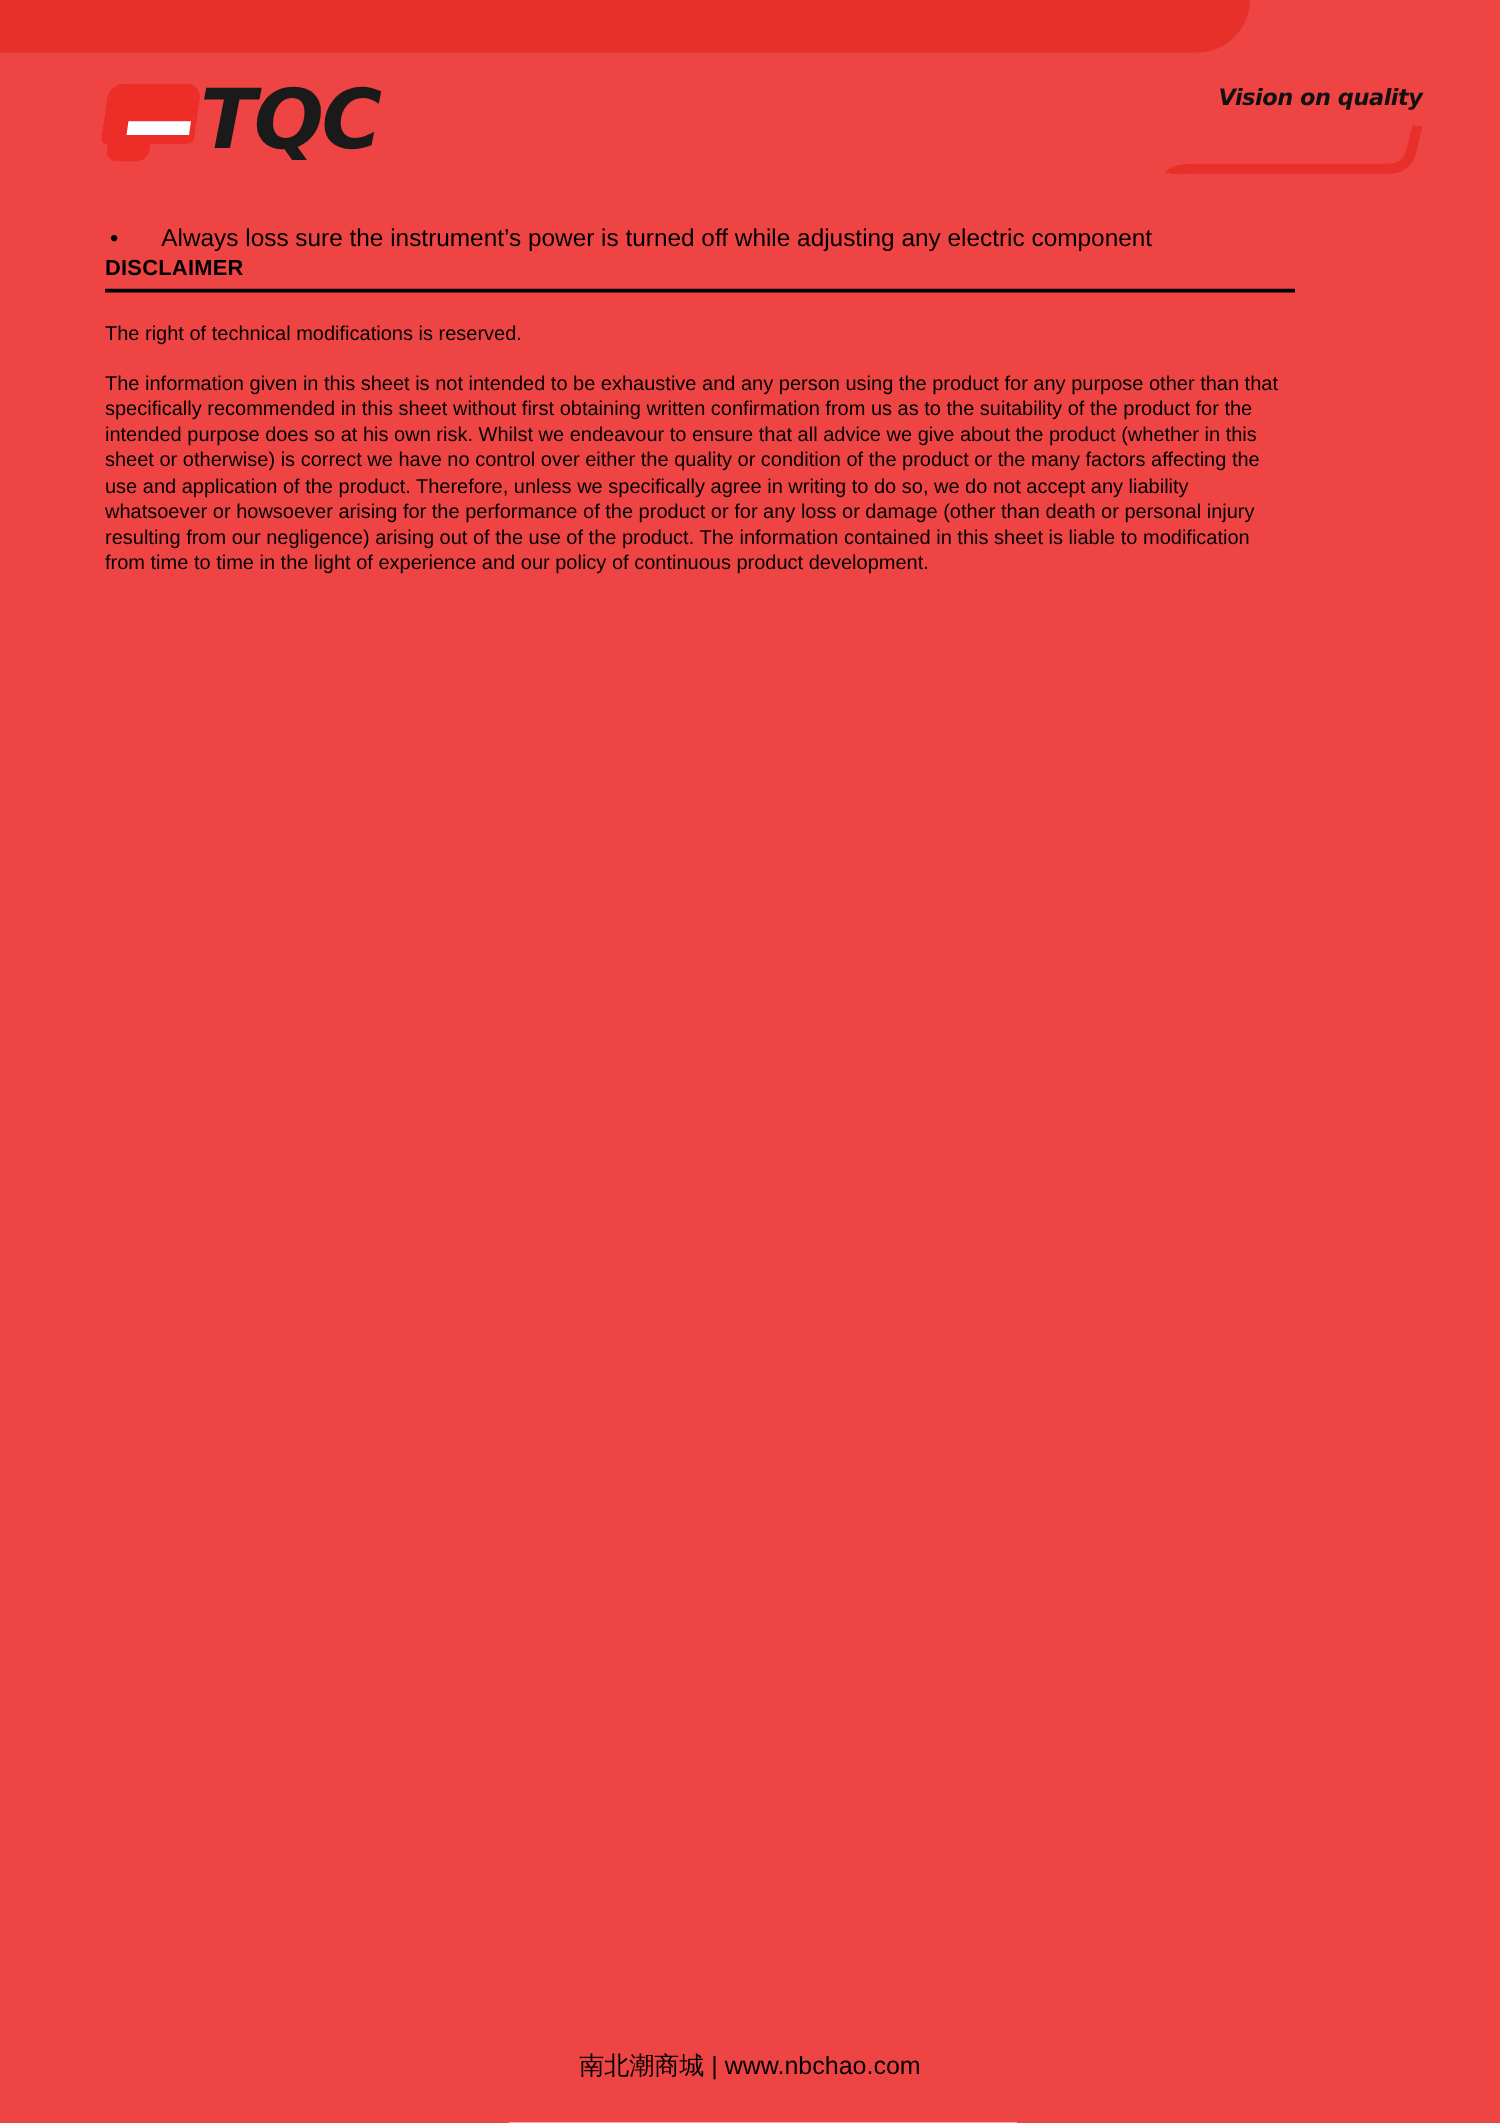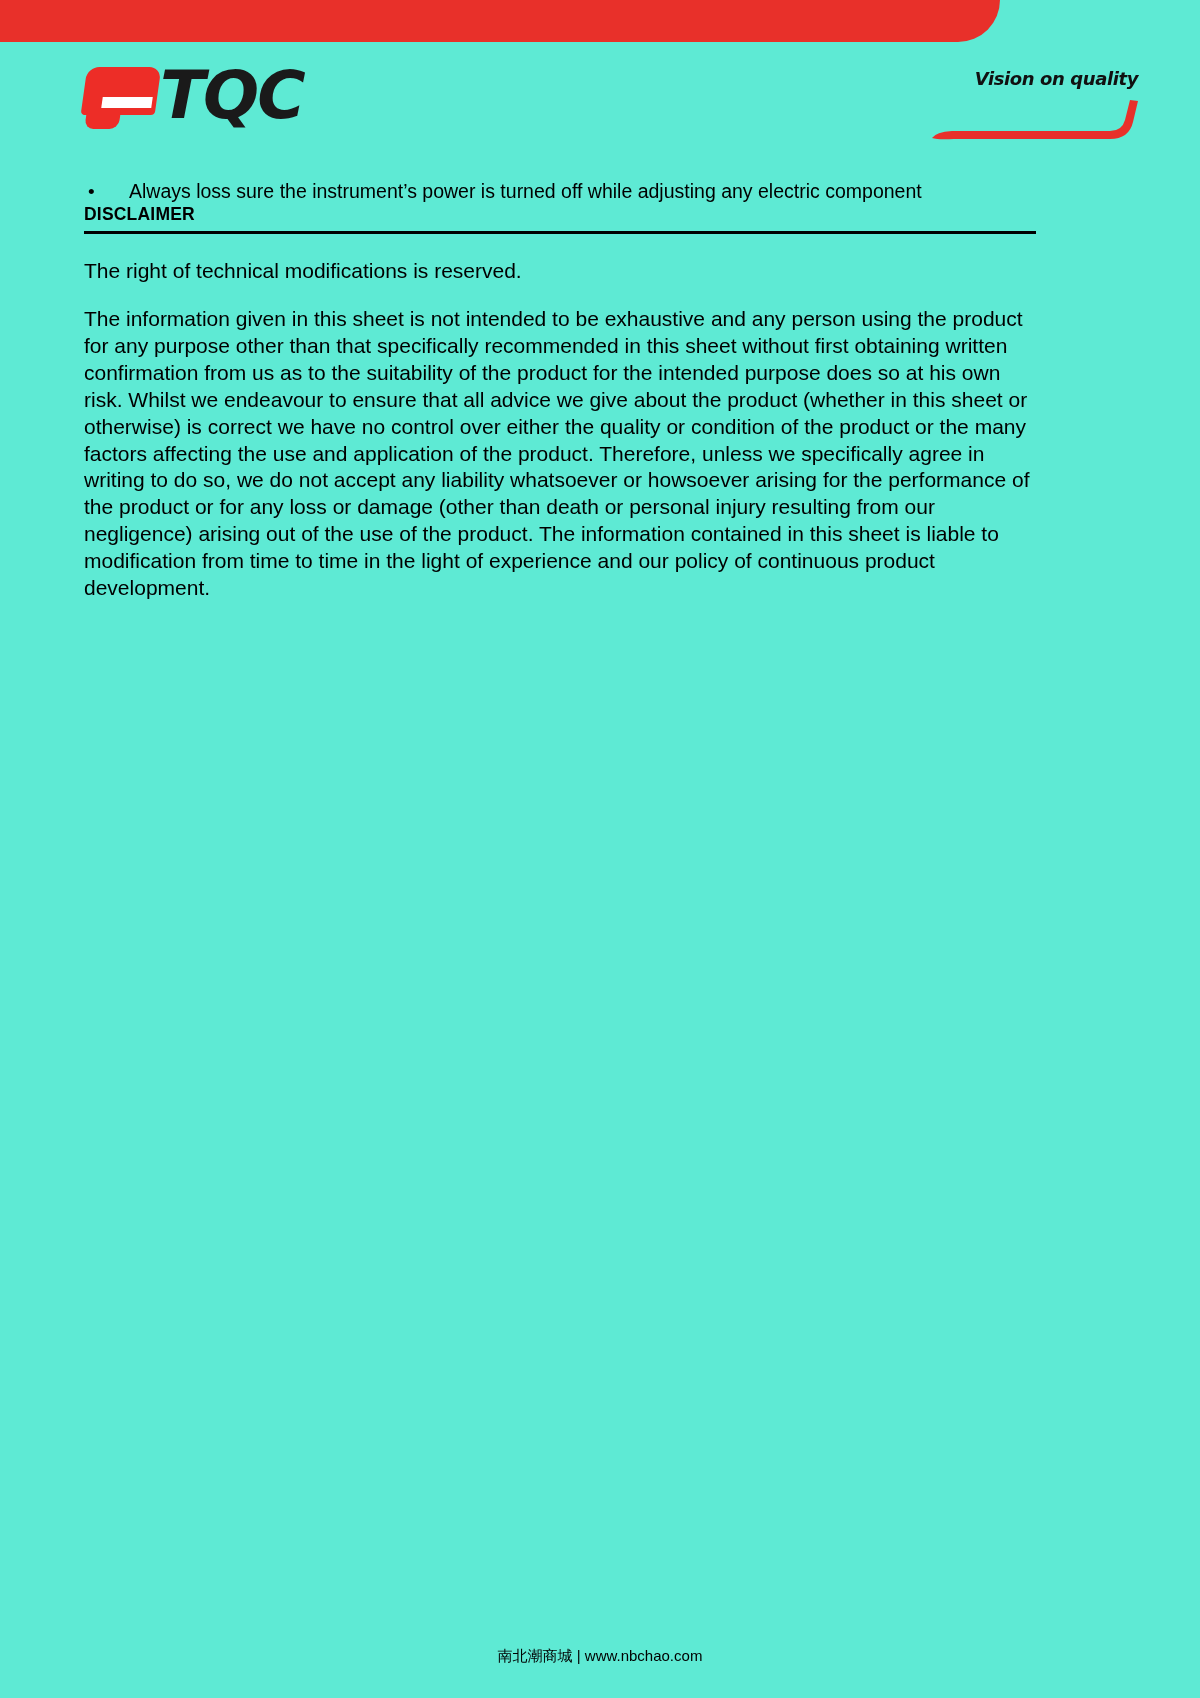--- a/index.html
+++ b/index.html
@@ -8,21 +8,21 @@
     background: #ffffff;
   }
   body {
     font-family: "Liberation Sans", sans-serif;
     color: #000000;
   }
   .page {
     position: relative;
     width: 1200px;
     height: 1698px;
-    background: #5eead4;
+    background: #ef4444;
     overflow: hidden;
   }
 
   
   .header-bar {
     position: absolute;
     top: 0;
     left: 0;
     width: 1000px;
     height: 42px;
@@ -152,37 +152,37 @@
   }
   .heading-rule {
     margin-top: 6px;
     width: 952px;
     height: 3px;
     background: #000000;
   }
 
   .body-para {
     margin-top: 24px;
-    font-size: 21px;
+    font-size: 16px;
     line-height: 1.28;
     color: #000000;
   }
   .body-para.long {
     margin-top: 19px;
     text-align: left;
   }
 
   
   .page-footer {
     position: absolute;
     bottom: 32px;
     left: 0;
     width: 1200px;
     text-align: center;
-    font-size: 15px;
+    font-size: 20px;
     color: #000000;
   }
 </style>
 </head>
 <body>
 
 <div class="page">
 
   <div class="header-bar-tail"></div>
   <div class="header-bar"></div>

